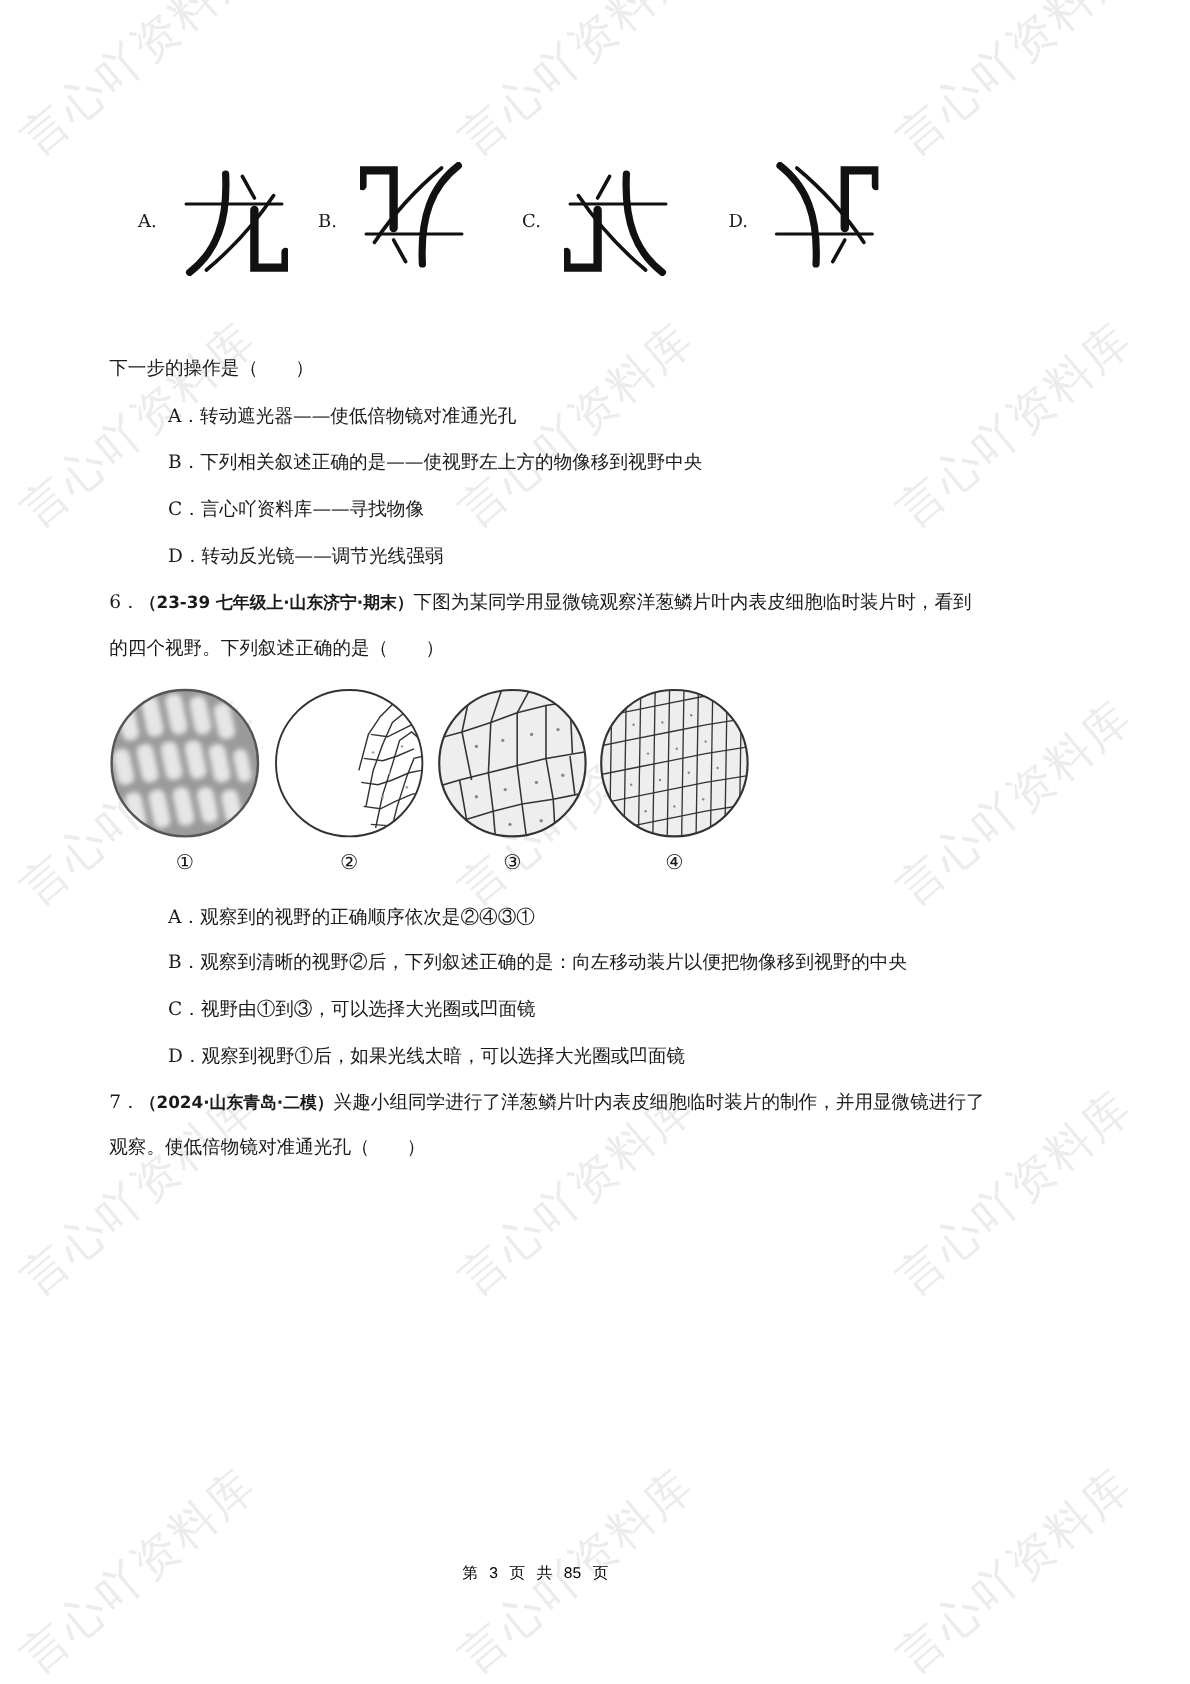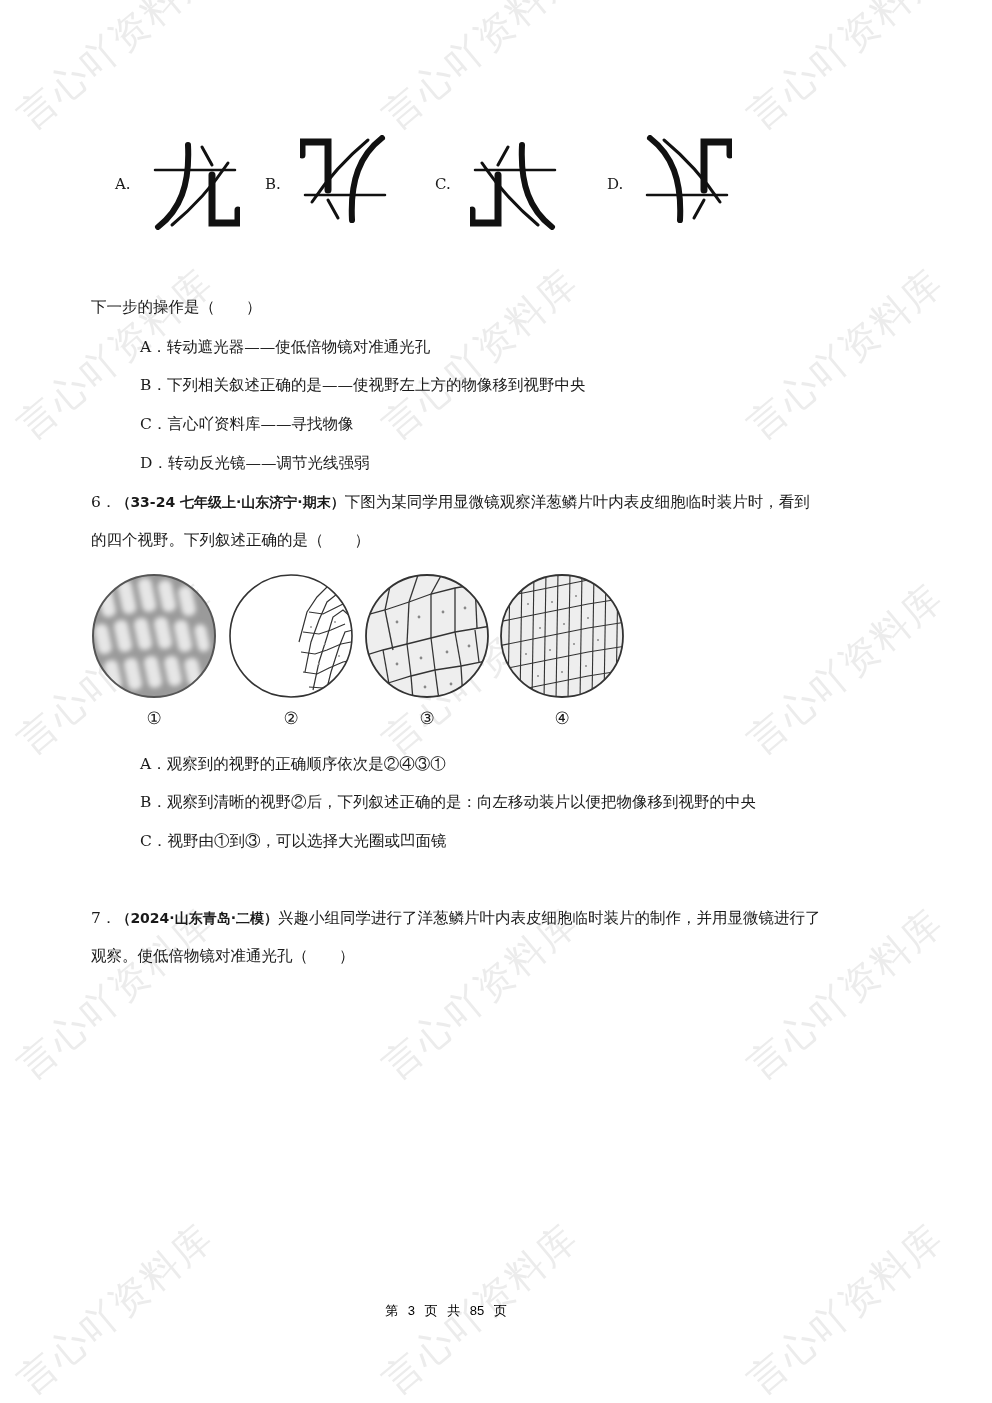--- a/index.html
+++ b/index.html
@@ -98,21 +98,21 @@
     </div>
   </div>
 
   <div class="q-line" style="top:297px">下一步的操作是（　　）</div>
   <div class="opt" style="top:337px"><span>A．</span><span>转动遮光器——使低倍物镜对准通光孔</span></div>
   <div class="opt" style="top:375px"><span>B．</span><span>下列相关叙述正确的是——使视野左上方的物像移到视野中央</span></div>
   <div class="opt" style="top:414px"><span>C．</span><span>言心吖资料库——寻找物像</span></div>
   <div class="opt" style="top:453px"><span>D．</span><span>转动反光镜——调节光线强弱</span></div>
 
   <div class="q-line" style="top:492px">
-    <span>6．</span><b>（33-24 七年级上·山东济宁·期末）</b><span>下图为某同学用显微镜观察洋葱鳞片叶内表皮细胞临时装片时，看到</span>
+    <span>6．</span><b>（23-39 七年级上·山东济宁·期末）</b><span>下图为某同学用显微镜观察洋葱鳞片叶内表皮细胞临时装片时，看到</span>
   </div>
   <div class="q-line" style="top:530px">的四个视野。下列叙述正确的是（　　）</div>
 
   <div class="fields">
     <div class="field" style="left:0">
       <svg width="128" height="128" viewBox="0 0 128 128">
         <defs>
           <filter id="blur1">
               <feGaussianBlur stdDeviation="2.4"></feGaussianBlur>
             </filter>
@@ -263,20 +263,21 @@
           </g>
         <circle cx="64" cy="64" r="61" fill="none" stroke="#333" stroke-width="1.8"></circle>
       </svg>
       <span class="num">④</span>
     </div>
   </div>
 
   <div class="opt" style="top:754px"><span>A．</span><span>观察到的视野的正确顺序依次是②④③①</span></div>
   <div class="opt" style="top:792px"><span>B．</span><span>观察到清晰的视野②后，下列叙述正确的是：向左移动装片以便把物像移到视野的中央</span></div>
   <div class="opt" style="top:831px"><span>C．</span><span>视野由①到③，可以选择大光圈或凹面镜</span></div>
+  <div class="opt" style="top:870px"><span>D．</span><span>观察到视野①后，如果光线太暗，可以选择大光圈或凹面镜</span></div>
 
   <div class="q-line" style="top:908px">
     <span>7．</span><b>（2024·山东青岛·二模）</b><span>兴趣小组同学进行了洋葱鳞片叶内表皮细胞临时装片的制作，并用显微镜进行了</span>
   </div>
   <div class="q-line" style="top:946px">观察。使低倍物镜对准通光孔（　　）</div>
 
   <div class="footer">第 3 页 共 85 页</div>
 </div>
 
 </body></html>

